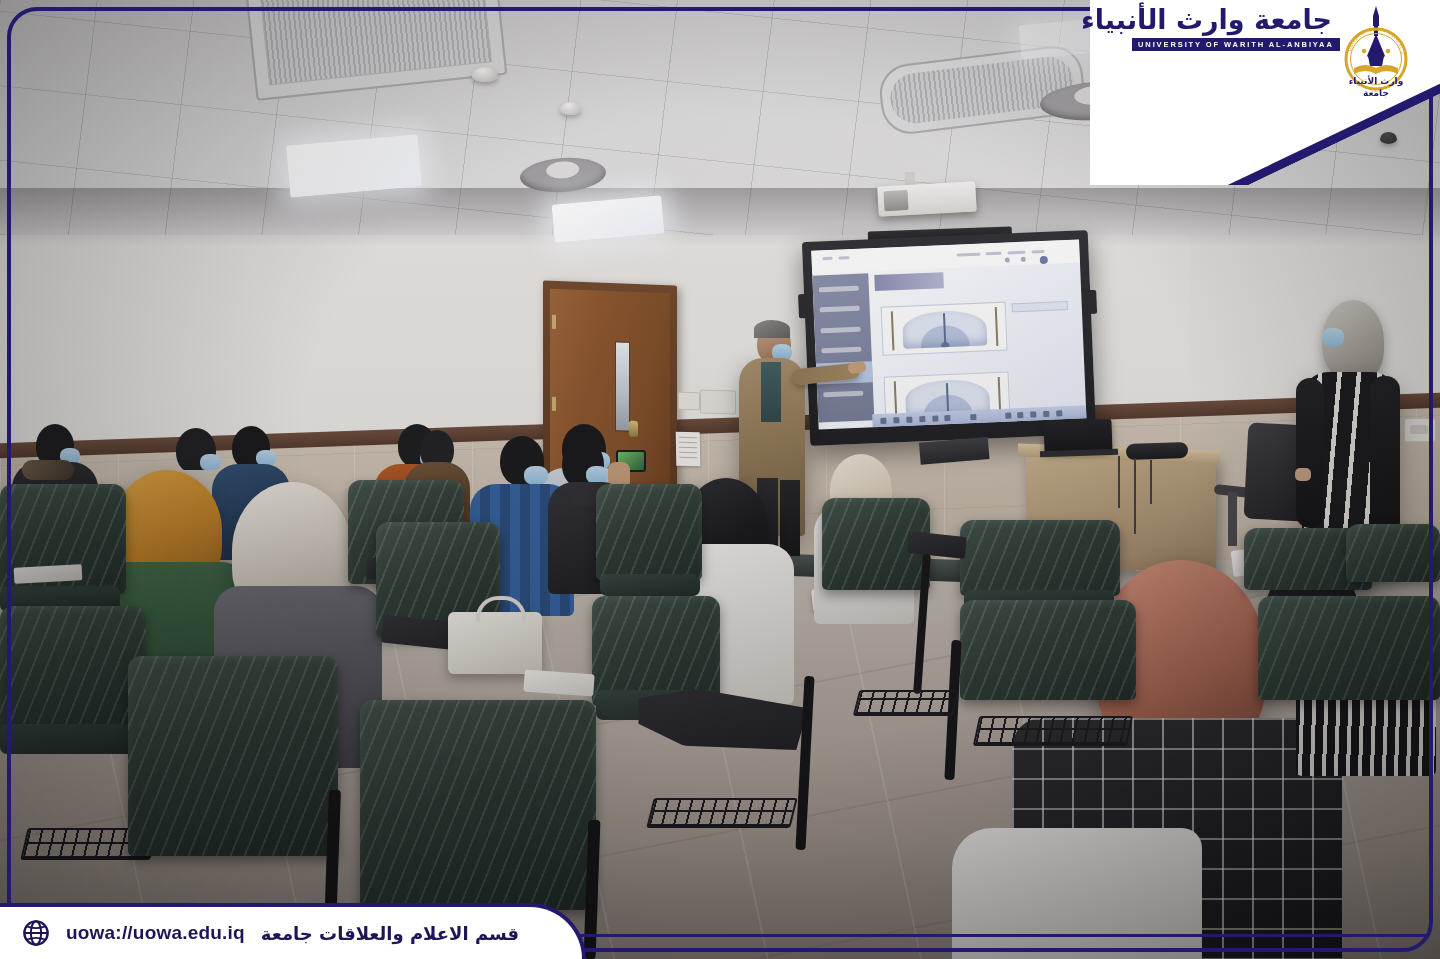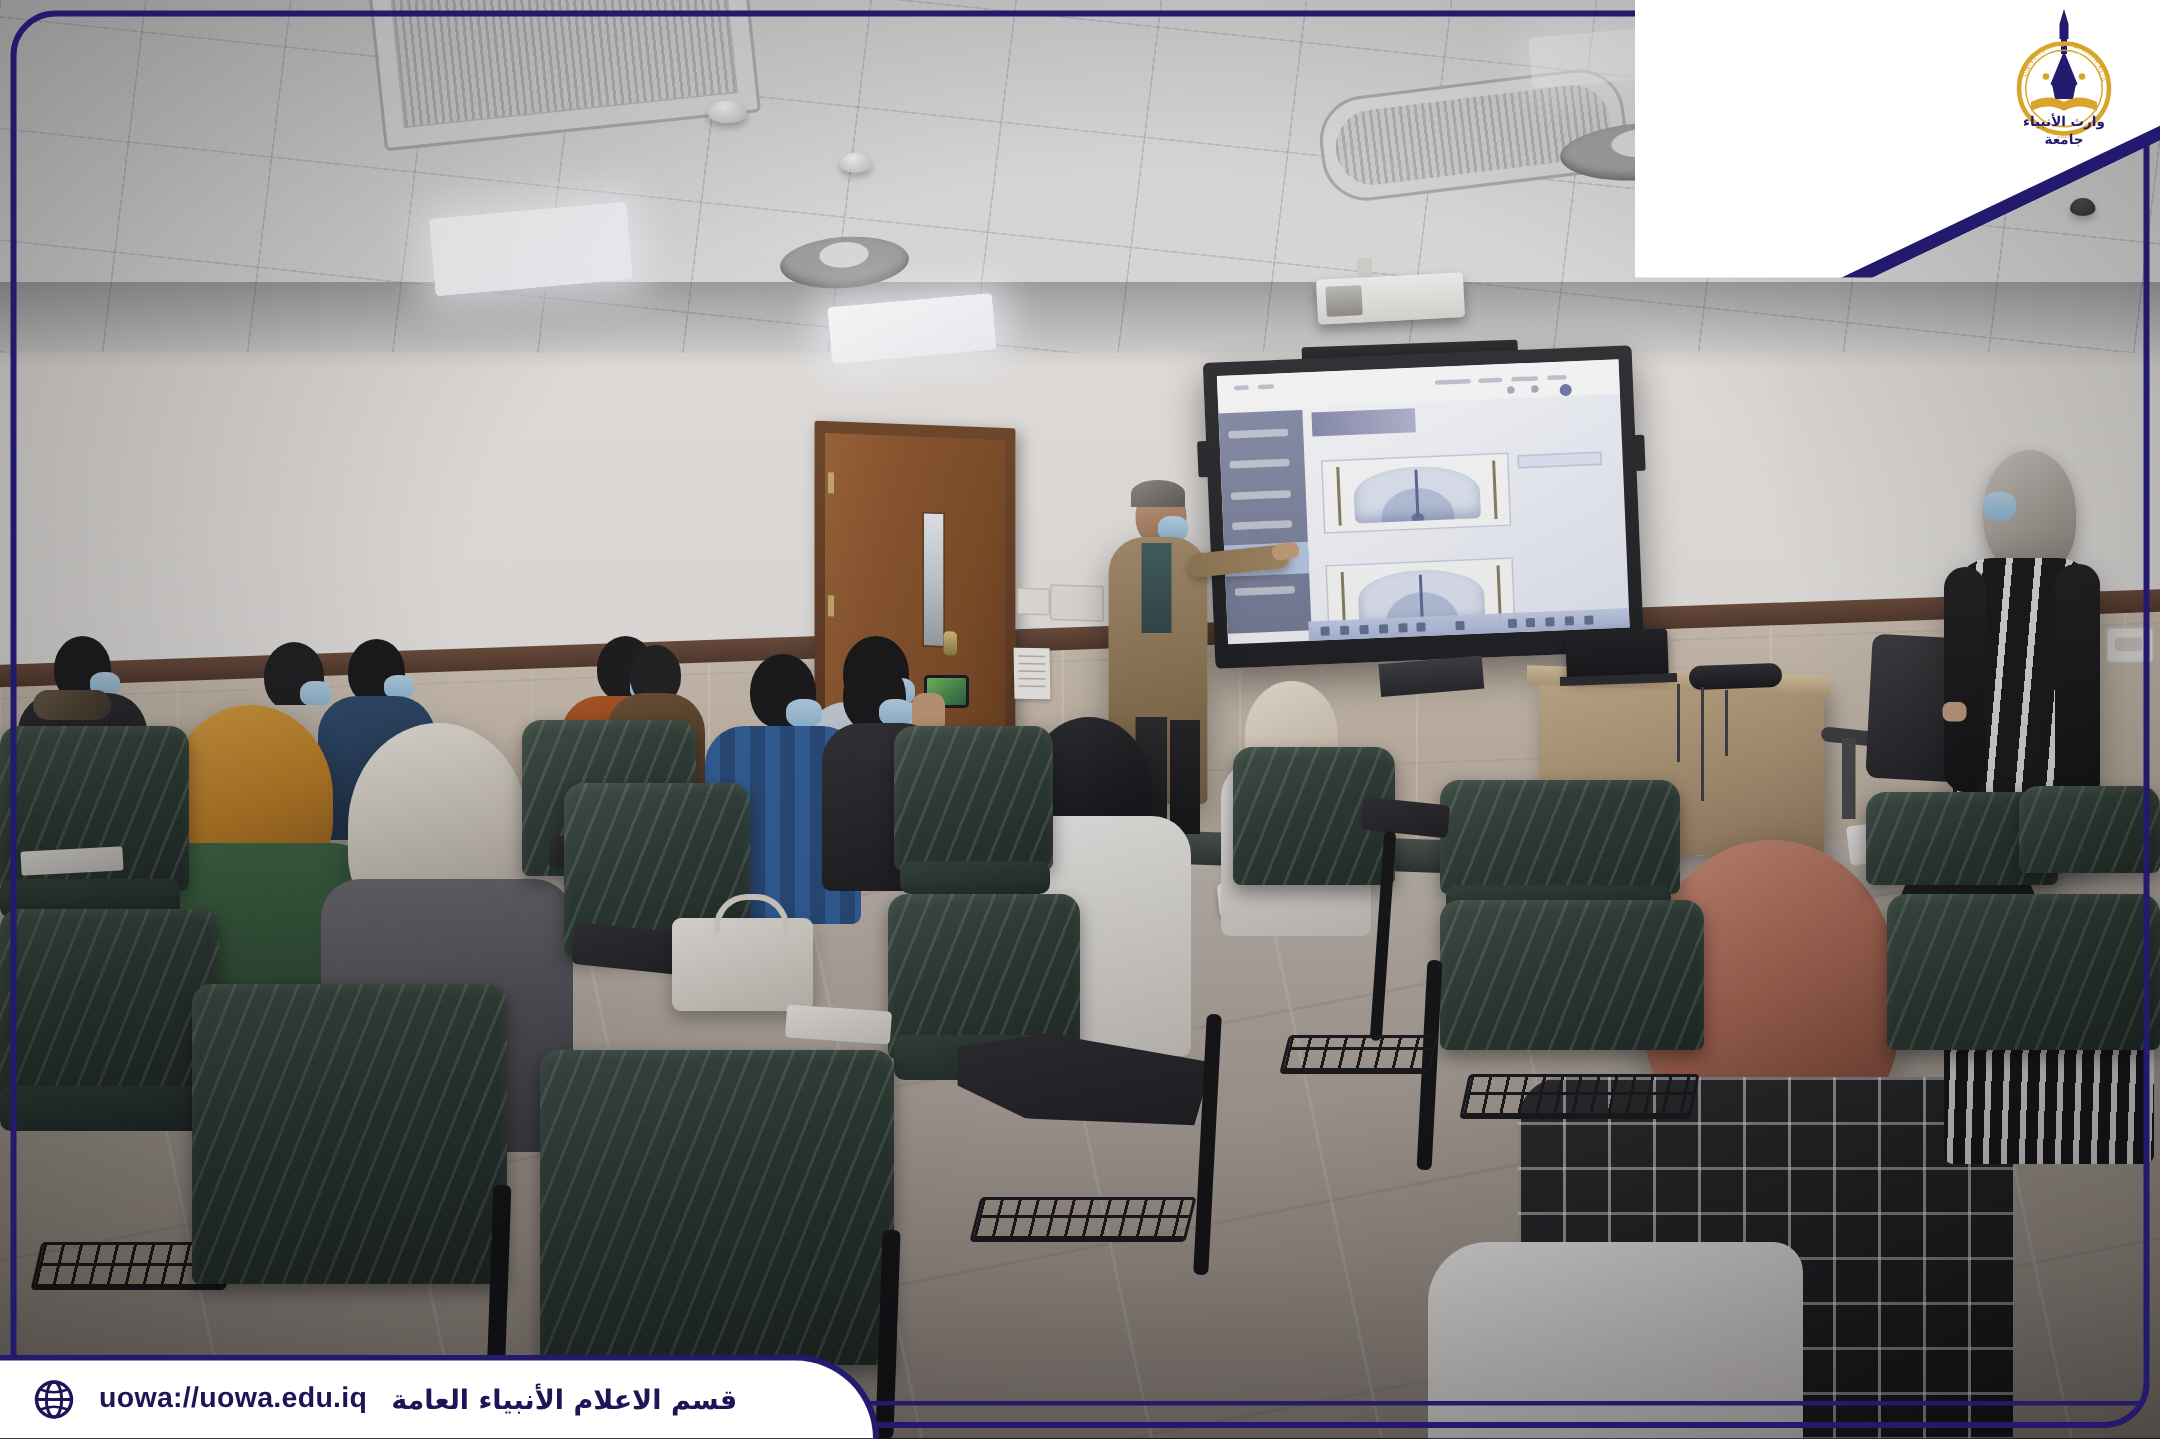--- a/index.html
+++ b/index.html
@@ -624,20 +624,24 @@
   </div>
 
   <div id="frame">
 
     <div class="frame-border"></div>
 
     <div class="corner-wrap">
       <div class="corner-white"></div>
     </div>
 
+    <div class="brand-wordmark">
+      <div class="bw-ar">جامعة وارث الأنبياء</div>
+      <div class="bw-en">UNIVERSITY OF WARITH AL-ANBIYAA</div>
+    </div>
 
     <div class="emblem">
       <svg viewBox="0 0 76 100" aria-hidden="true">
         <defs>
           <path id="ringpath" d="M 13,52 A 25,25 0 0 1 63,52"></path>
         </defs>
 
         <path d="M38 2 L41 12 L41 22 L35 22 L35 12 Z" fill="#231a6e"></path>
         <rect x="36" y="22" width="4" height="10" fill="#231a6e"></rect>
 
@@ -668,17 +672,17 @@
       <span class="globe">
         <svg viewBox="0 0 24 24" aria-hidden="true">
           <circle cx="12" cy="12" r="10" fill="none" stroke="#1d1556" stroke-width="2"></circle>
           <ellipse cx="12" cy="12" rx="4.4" ry="10" fill="none" stroke="#1d1556" stroke-width="1.7"></ellipse>
           <line x1="2" y1="12" x2="22" y2="12" stroke="#1d1556" stroke-width="1.7"></line>
           <path d="M4.2 6.3 Q12 9.4 19.8 6.3" fill="none" stroke="#1d1556" stroke-width="1.5"></path>
           <path d="M4.2 17.7 Q12 14.6 19.8 17.7" fill="none" stroke="#1d1556" stroke-width="1.5"></path>
         </svg>
       </span>
       <span class="site-url">uowa://uowa.edu.iq</span>
-      <span class="dept-ar">قسم الاعلام الأنبياء العامة</span>
+      <span class="dept-ar">قسم الاعلام والعلاقات جامعة</span>
     </div>
 
   </div>
 </div>
 
 </body></html>

